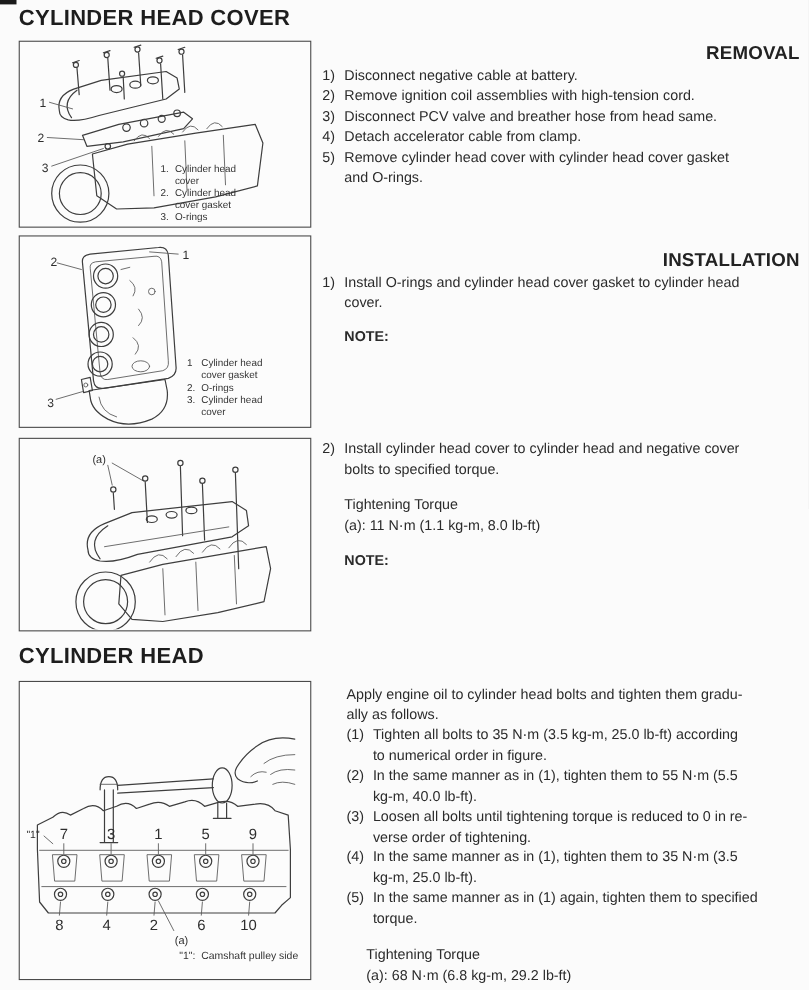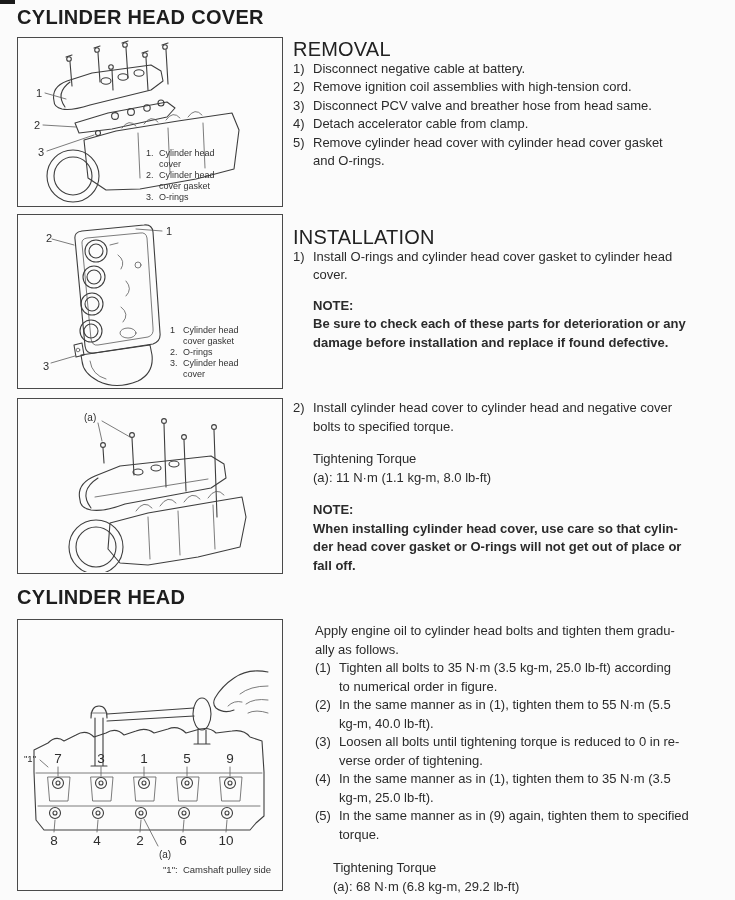--- a/index.html
+++ b/index.html
@@ -16,21 +16,21 @@
   svg.art text{fill:#2e2e2e;stroke:none;font-family:"Liberation Sans",sans-serif;}
   .fig-label{font-size:11px;}
   .fig-label-sm{font-size:10px;}
   .bolt-num{font-size:13.5px;}
   .legend{position:absolute;font-size:9px;line-height:11px;color:#333;}
   .legend .lrow{display:flex;}
   .legend .lm{flex:none;width:13px;}
   .legend .lt{white-space:pre-line;}
   .caption{position:absolute;font-size:9.5px;color:#333;white-space:pre;}
   .col{position:absolute;font-size:13px;line-height:18.5px;text-align:left;}
-  .h2{font-size:20px;font-weight:normal;letter-spacing:.2px;margin:0 0 1px 0;color:#222;}
+  .h2{font-size:17px;font-weight:bold;letter-spacing:.2px;margin:0 0 1px 0;color:#222;text-align:right;}
   .step{display:flex;}
   .step .mk{flex:none;width:20px;}
   .step .mk-wide{flex:none;width:24px;}
   .step .tx{flex:1;white-space:pre-line;}
   .indent{margin-left:20px;}
   .note-label{font-weight:bold;margin-top:12px;}
   .note-text{font-weight:bold;white-space:pre-line;}
   .torque{margin-top:14px;font-weight:normal;}
   .torque .tv{white-space:pre-line;}
   .intro{white-space:pre-line;}
@@ -185,22 +185,20 @@
 
   <div class="col" style="left:293px;top:228px;width:434px;">
     <div class="h2">INSTALLATION</div>
     <div class="step">
         <span class="mk">1)</span>
         <span class="tx">Install O-rings and cylinder head cover gasket to cylinder head
 cover.</span>
       </div>
     <div class="indent">
       <div class="note-label">NOTE:</div>
-      <div class="note-text">Be sure to check each of these parts for deterioration or any
-damage before installation and replace if found defective.</div>
     </div>
   </div>
 
   <div class="figbox" style="left:17px;top:398px;width:264px;height:174px;">
     <svg class="art" viewBox="0 0 264 173" width="264" height="173">
 
       <line class="thin" x1="80" y1="24" x2="84" y2="42"></line>
       <line class="thin" x1="84" y1="22" x2="112" y2="38"></line>
 
       <line x1="85" y1="49" x2="86" y2="64"></line>
@@ -235,23 +233,20 @@
         <span class="mk">2)</span>
         <span class="tx">Install cylinder head cover to cylinder head and negative cover
 bolts to specified torque.</span>
       </div>
     <div class="indent torque">
       <div>Tightening Torque</div>
       <div class="tv">(a): 11 N·m (1.1 kg-m, 8.0 lb-ft)</div>
     </div>
     <div class="indent">
       <div class="note-label" style="margin-top:14px;">NOTE:</div>
-      <div class="note-text">When installing cylinder head cover, use care so that cylin-
-der head cover gasket or O-rings will not get out of place or
-fall off.</div>
     </div>
   </div>
 
   <h1 class="title" style="left:17px;top:586px;">CYLINDER HEAD</h1>
 
   <div class="figbox" style="left:17px;top:619px;width:264px;height:270px;">
     <svg class="art" viewBox="0 0 264 269" width="264" height="269">
 
       <path d="M16,152 L16,130 L30,123 Q38,115 46,121 L58,115 Q68,109 76,117 L88,113 Q98,107 106,115 L118,111 Q128,107 136,113 L150,109 Q160,105 168,113 L182,109 Q192,107 198,113 L214,111 Q226,109 232,117 L244,121 L246,152 L246,196 L238,203 L232,210 L26,210 L18,200 Z"></path>
       <path class="thin" d="M18,153 L244,153 M20,186 L242,186"></path>
@@ -333,21 +328,21 @@
         <span class="tx">Loosen all bolts until tightening torque is reduced to 0 in re-
 verse order of tightening.</span>
       </div>
     <div class="step">
         <span class="mk-wide">(4)</span>
         <span class="tx">In the same manner as in (1), tighten them to 35 N·m (3.5
 kg-m, 25.0 lb-ft).</span>
       </div>
     <div class="step">
         <span class="mk-wide">(5)</span>
-        <span class="tx">In the same manner as in (9) again, tighten them to specified
+        <span class="tx">In the same manner as in (1) again, tighten them to specified
 torque.</span>
       </div>
     <div class="torque" style="margin-left:18px;margin-top:15px;">
       <div>Tightening Torque</div>
       <div class="tv">(a): 68 N·m (6.8 kg-m, 29.2 lb-ft)</div>
     </div>
   </div>
 
 </div>
 

